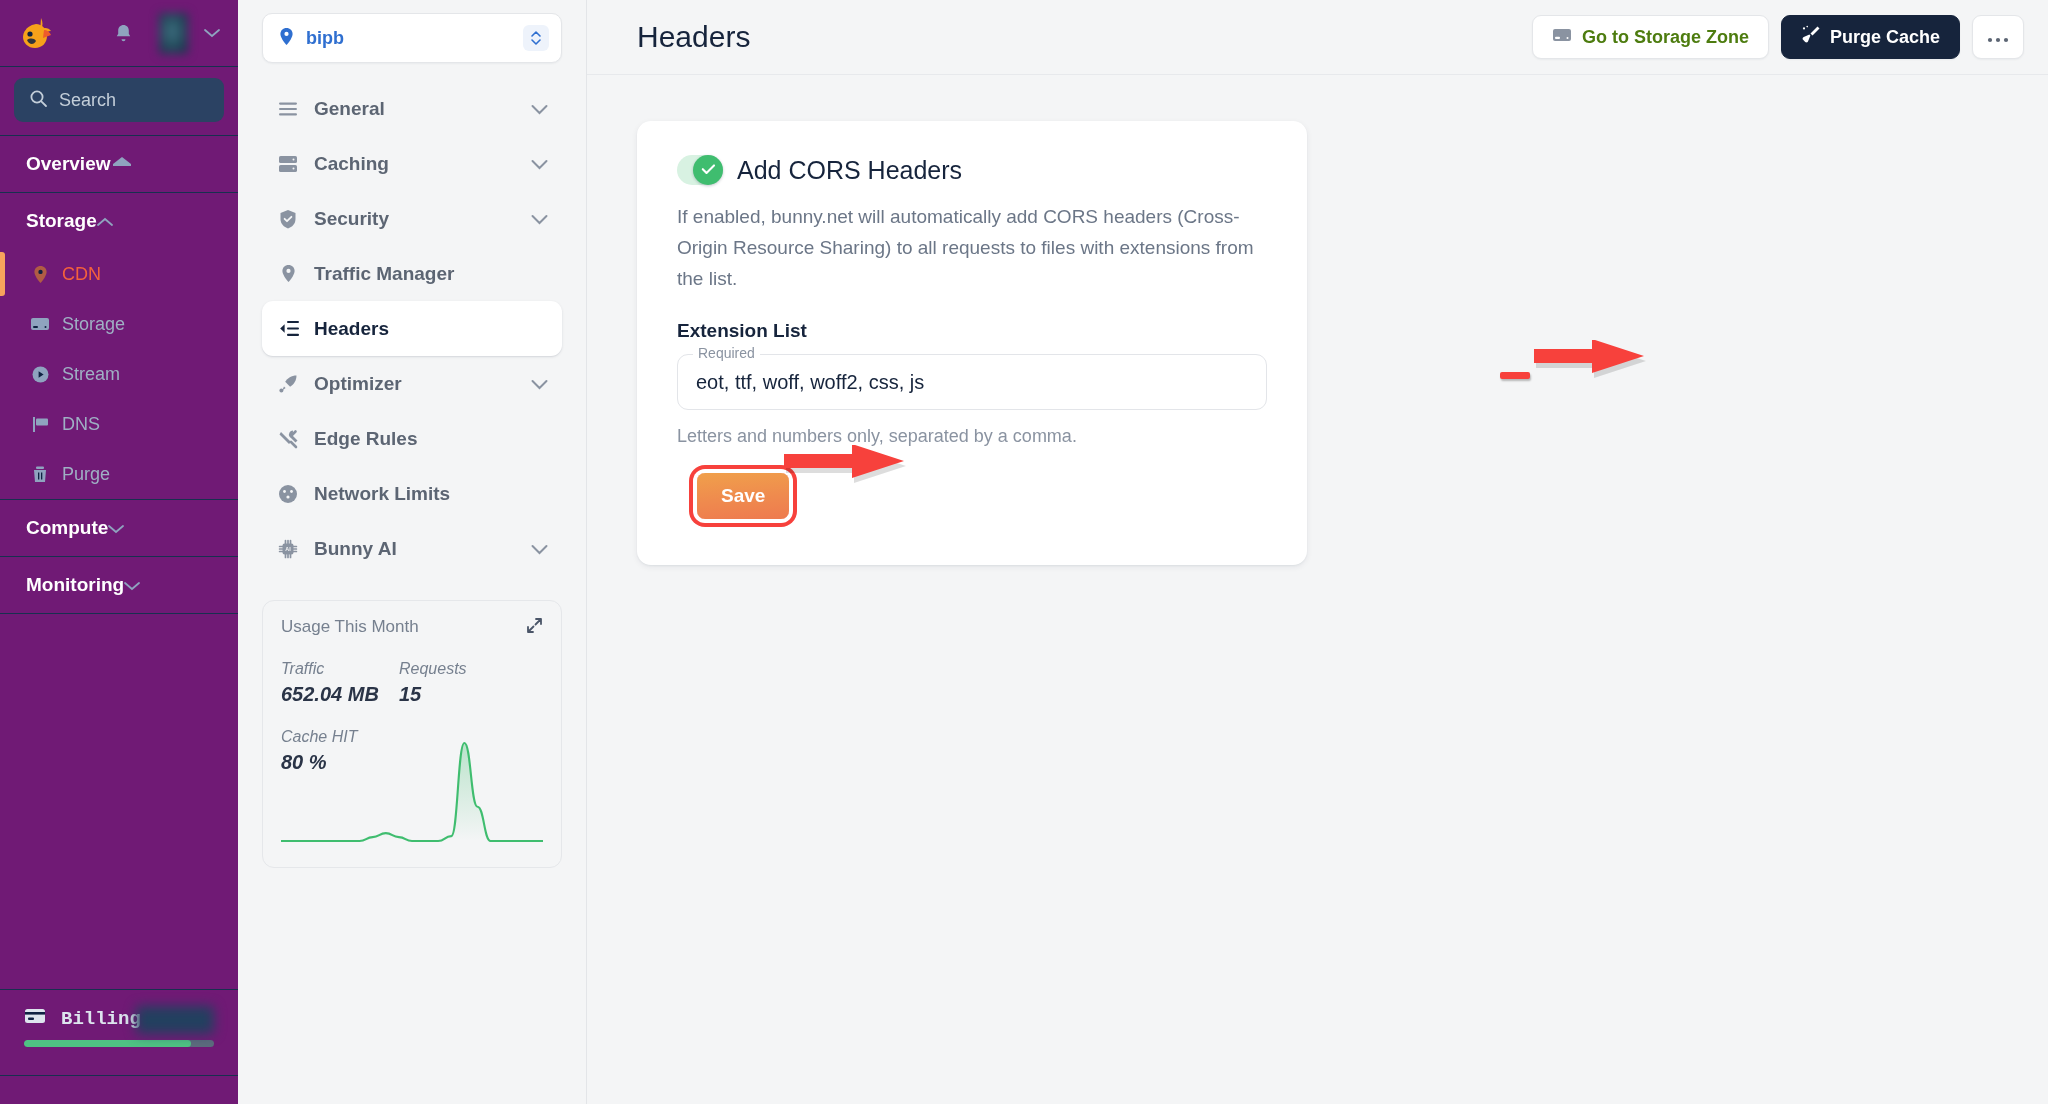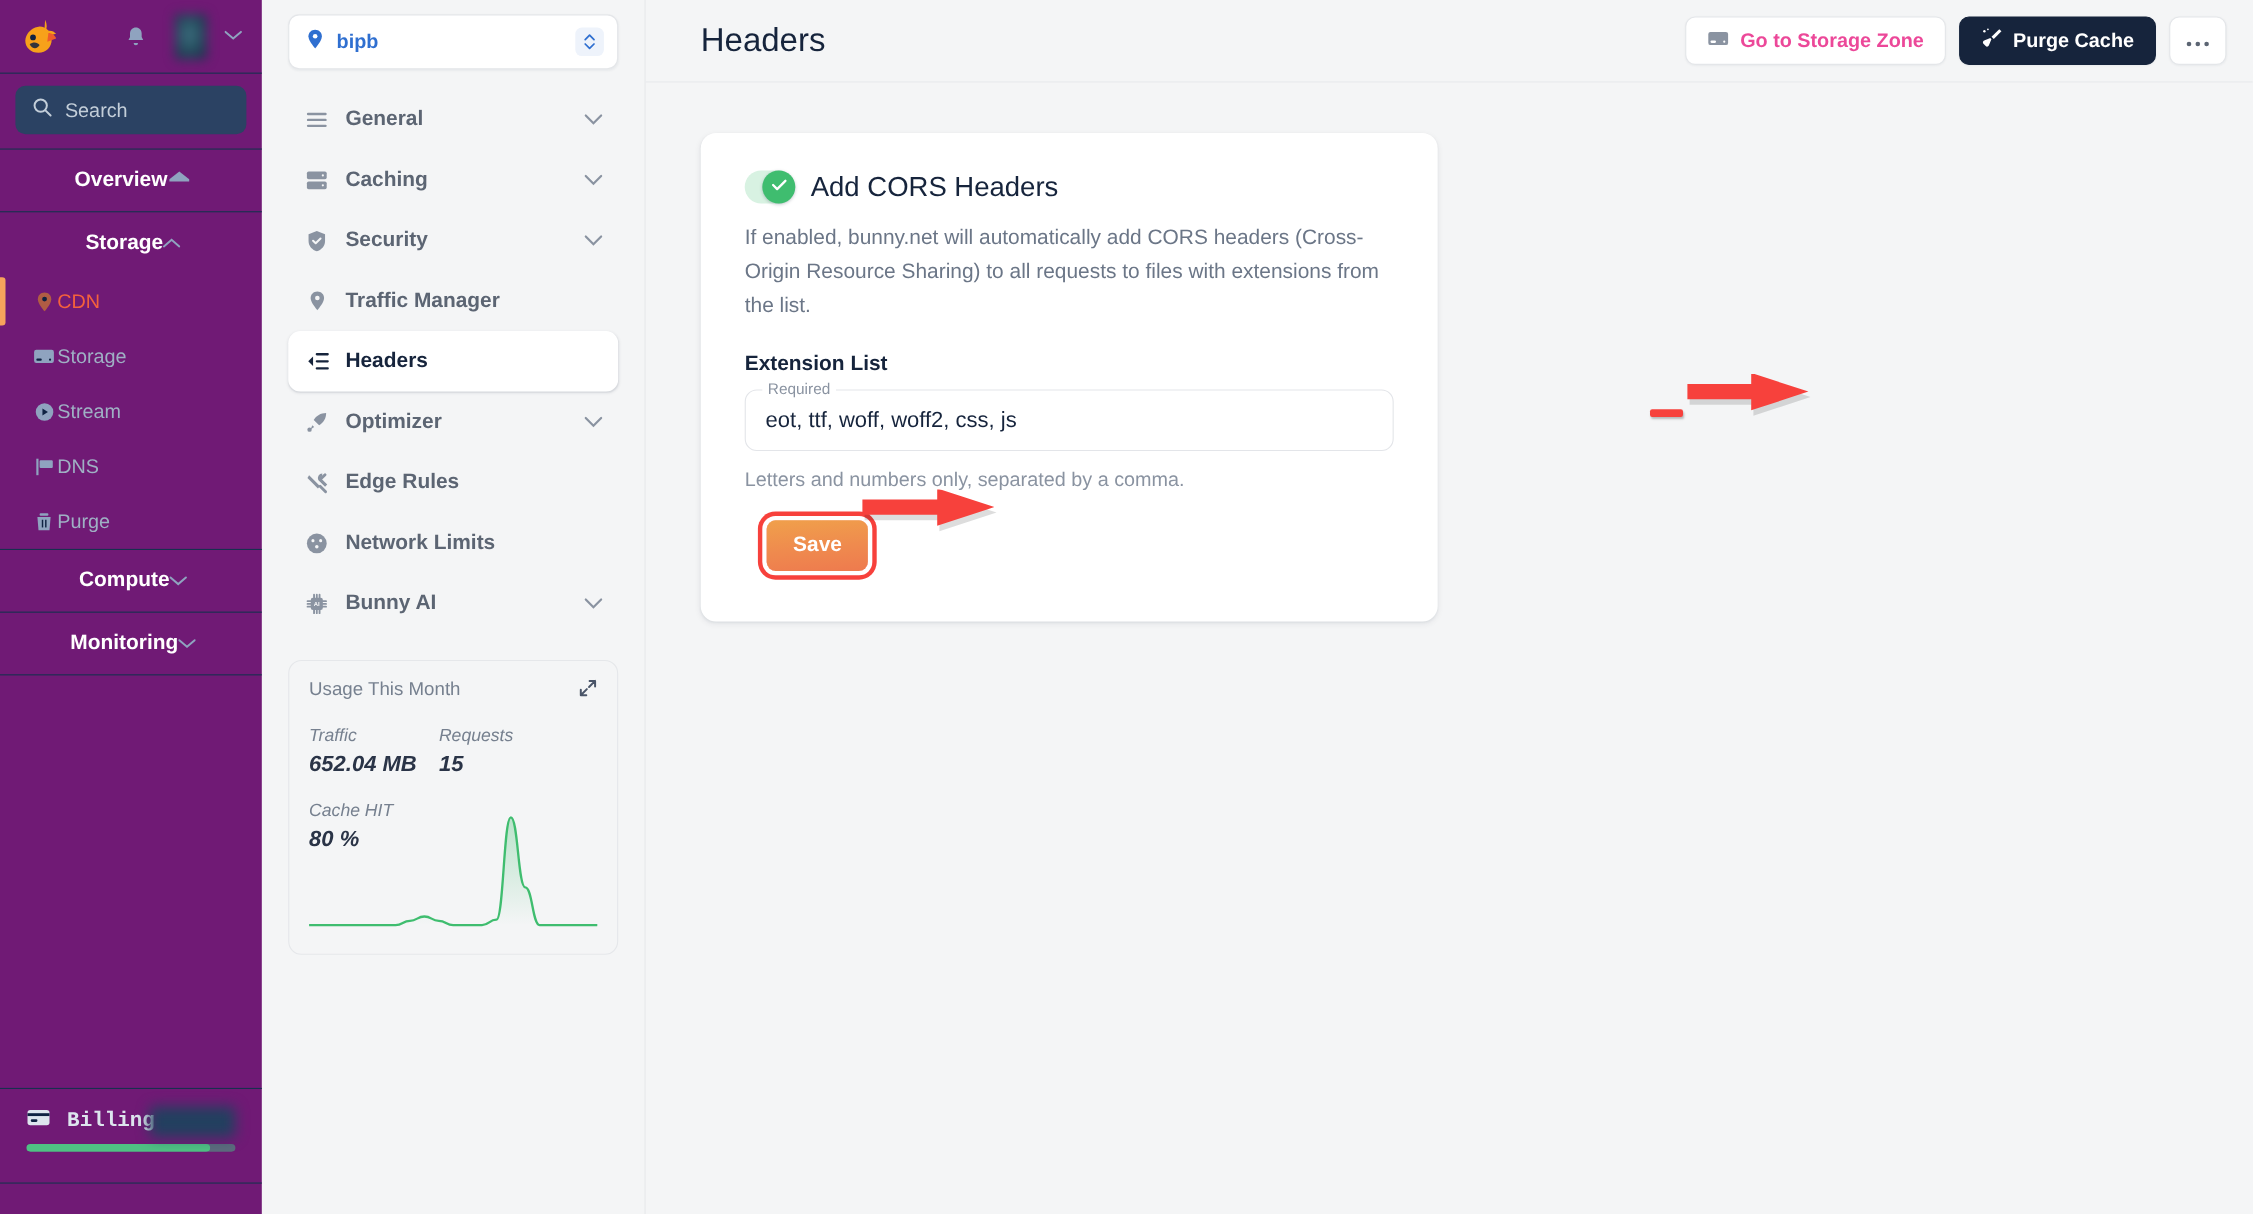--- a/index.html
+++ b/index.html
@@ -34,26 +34,26 @@
   .nav-sep { height:1px; background:#18304f; }
   .search-wrap { padding: 11px 14px 13px 14px; }
   .search-box {
     height: 44px; background: #2b4263; border-radius: 9px;
     display: flex; align-items: center; gap: 11px; padding: 0 15px;
   }
   .search-box span.ph { color: #c3ced9; font-size: 18px; }
 
   .nav-group { padding: 0; }
   .nav-head {
-    height: 56px; display:flex; align-items:center; justify-content:center;
+    height: 56px; display:flex; align-items:center; justify-content:flex-start;
     padding: 0 22px 0 26px; color:#ffffff; font-size:19px; font-weight:700;
     cursor: default;
   }
   .nav-item {
-    height: 50px; display:flex; align-items:center; gap:2px;
+    height: 50px; display:flex; align-items:center; gap:12px;
     padding-left: 30px; color:#9fb0c4; font-size:18px; position: relative;
   }
   .nav-item .ico { width:20px; height:20px; display:flex; align-items:center; justify-content:center; }
   .nav-item.active { color:#f4613c; }
   .nav-item.active::before {
     content:""; position:absolute; left:0; top:3px; bottom:3px; width:5px;
     background:#f7a35c; border-radius:0 3px 3px 0;
   }
   .add-wrap { padding: 26px 26px 0 26px; }
   .add-btn {
@@ -122,21 +122,21 @@
   .main-header {
     height: 75px; border-bottom:1px solid #e7e9ec;
     display:flex; align-items:center; justify-content:space-between;
     padding: 0 24px 0 50px;
   }
   .page-title { font-size: 30px; color:#16243c; font-weight:400; }
   .hdr-actions { display:flex; align-items:center; gap:12px; }
   .btn {
     height: 44px; border-radius:9px; display:flex; align-items:center; gap:10px;
     padding: 0 19px; font-size:18px; font-weight:700; cursor:pointer;
-    border:1px solid #e4e6e9; background:#fff; color:#ec4899;
+    border:1px solid #e4e6e9; background:#fff; color:#4d7c0f;
     box-shadow: 0 1px 2px rgba(16,30,54,.05);
   }
   .btn.dark { background:#16243c; color:#fff; border-color:#16243c; }
   .btn.icon-only { width:52px; padding:0; justify-content:center; }
 
   .content { padding: 46px 0 0 50px; }
   .card {
     width: 670px; background:#fff; border-radius:14px;
     box-shadow: 0 2px 6px rgba(16,30,54,.07), 0 1px 2px rgba(16,30,54,.05);
     padding: 34px 40px 40px 40px;

